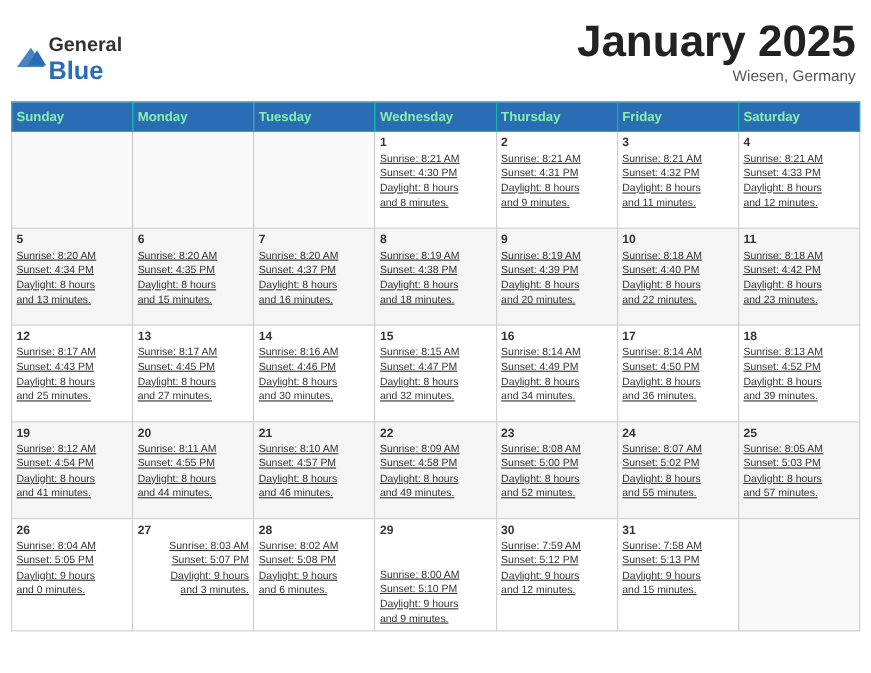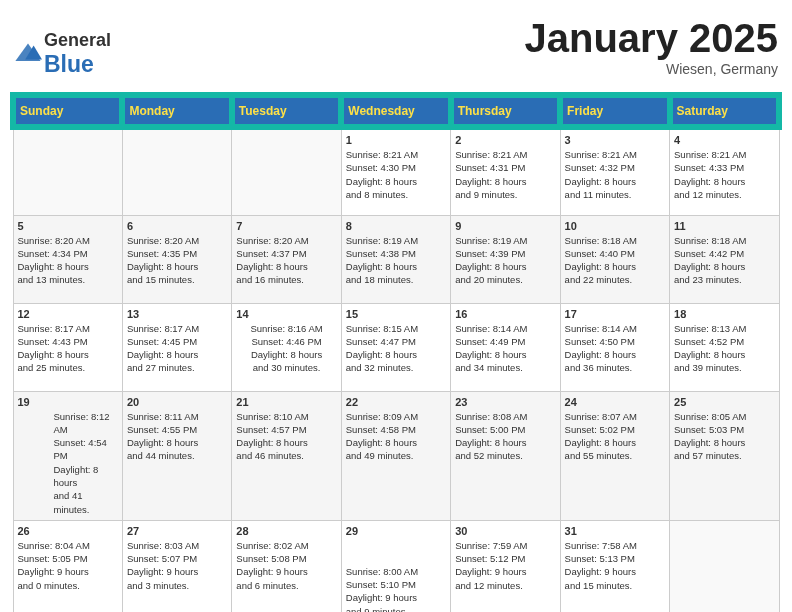--- a/index.html
+++ b/index.html
@@ -49,26 +49,26 @@
       font-size: 14px;
       color: #555;
     }
     table {
       width: 100%;
       border-collapse: collapse;
       table-layout: fixed;
     }
     thead tr th {
       background-color: #2a6db5;
-      color: #fde047;
+      color: #86efac;
       font-size: 12px;
       font-weight: bold;
       padding: 6px 4px;
       text-align: left;
-      border: 6px solid #14b8a6;
+      border: 1px solid #14b8a6;
     }
     tbody tr td {
       vertical-align: top;
       border: 1px solid #ccc;
       padding: 4px 4px;
       font-size: 10px;
       color: #333;
       height: 88px;
       background: #fff;
     }
@@ -77,20 +77,21 @@
     }
     .day-number {
       font-weight: bold;
       font-size: 11px;
       margin-bottom: 2px;
     }
     .day-info {
       font-size: 9.5px;
       line-height: 1.4;
       color: #333;
+      text-decoration: underline;
     }
     .empty-cell {
       background: #f9f9f9;
     }
   </style>
 </head>
 <body>
 
 <div class="header">
   <div class="logo">
@@ -216,21 +217,21 @@
         </td>
         <td>
           <div class="day-number">13</div>
           <div class="day-info" style="white-space: pre-line;">Sunrise: 8:17 AM
 Sunset: 4:45 PM
 Daylight: 8 hours
 and 27 minutes.</div>
         </td>
         <td>
           <div class="day-number">14</div>
-          <div class="day-info" style="white-space: pre-line; text-align: center;">Sunrise: 8:16 AM
+          <div class="day-info" style="white-space: pre-line;">Sunrise: 8:16 AM
 Sunset: 4:46 PM
 Daylight: 8 hours
 and 30 minutes.</div>
         </td>
         <td>
           <div class="day-number">15</div>
           <div class="day-info" style="white-space: pre-line;">Sunrise: 8:15 AM
 Sunset: 4:47 PM
 Daylight: 8 hours
 and 32 minutes.</div>
@@ -253,21 +254,21 @@
           <div class="day-number">18</div>
           <div class="day-info" style="white-space: pre-line;">Sunrise: 8:13 AM
 Sunset: 4:52 PM
 Daylight: 8 hours
 and 39 minutes.</div>
         </td>
       </tr>
       <tr>
         <td>
           <div class="day-number">19</div>
-          <div class="day-info" style="white-space: pre-line; margin-left: 36px;">Sunrise: 8:12 AM
+          <div class="day-info" style="white-space: pre-line;">Sunrise: 8:12 AM
 Sunset: 4:54 PM
 Daylight: 8 hours
 and 41 minutes.</div>
         </td>
         <td>
           <div class="day-number">20</div>
           <div class="day-info" style="white-space: pre-line;">Sunrise: 8:11 AM
 Sunset: 4:55 PM
 Daylight: 8 hours
 and 44 minutes.</div>
@@ -311,21 +312,21 @@
       <tr>
         <td>
           <div class="day-number">26</div>
           <div class="day-info" style="white-space: pre-line;">Sunrise: 8:04 AM
 Sunset: 5:05 PM
 Daylight: 9 hours
 and 0 minutes.</div>
         </td>
         <td>
           <div class="day-number">27</div>
-          <div class="day-info" style="white-space: pre-line;">Sunrise: 8:03 AM
+          <div class="day-info" style="white-space: pre-line; text-align: right;">Sunrise: 8:03 AM
 Sunset: 5:07 PM
 Daylight: 9 hours
 and 3 minutes.</div>
         </td>
         <td>
           <div class="day-number">28</div>
           <div class="day-info" style="white-space: pre-line;">Sunrise: 8:02 AM
 Sunset: 5:08 PM
 Daylight: 9 hours
 and 6 minutes.</div>

